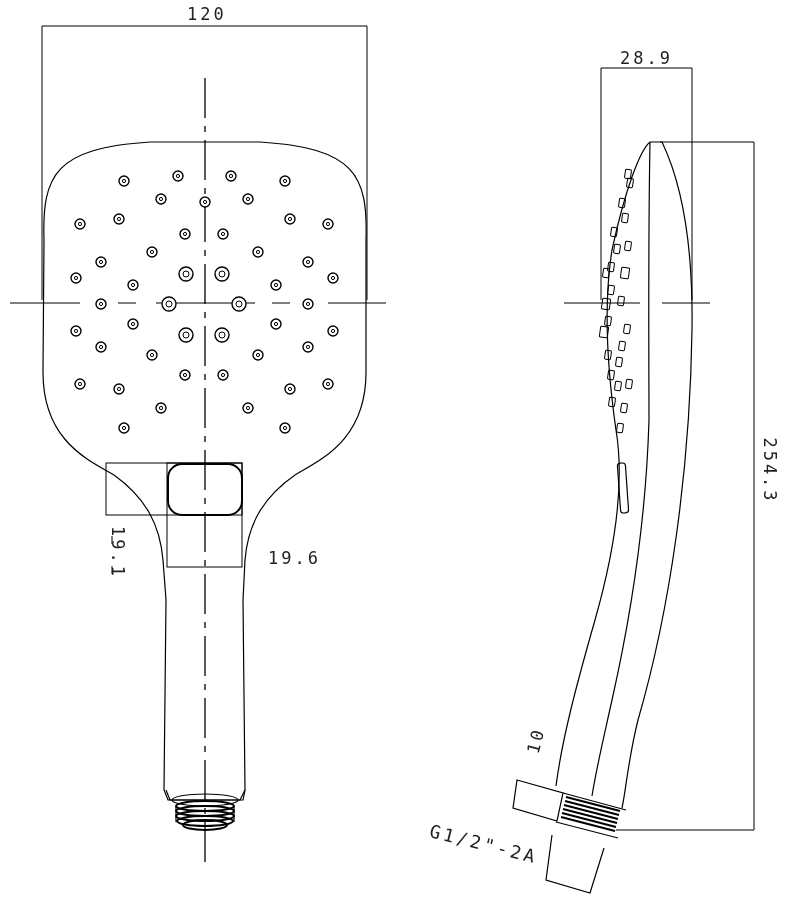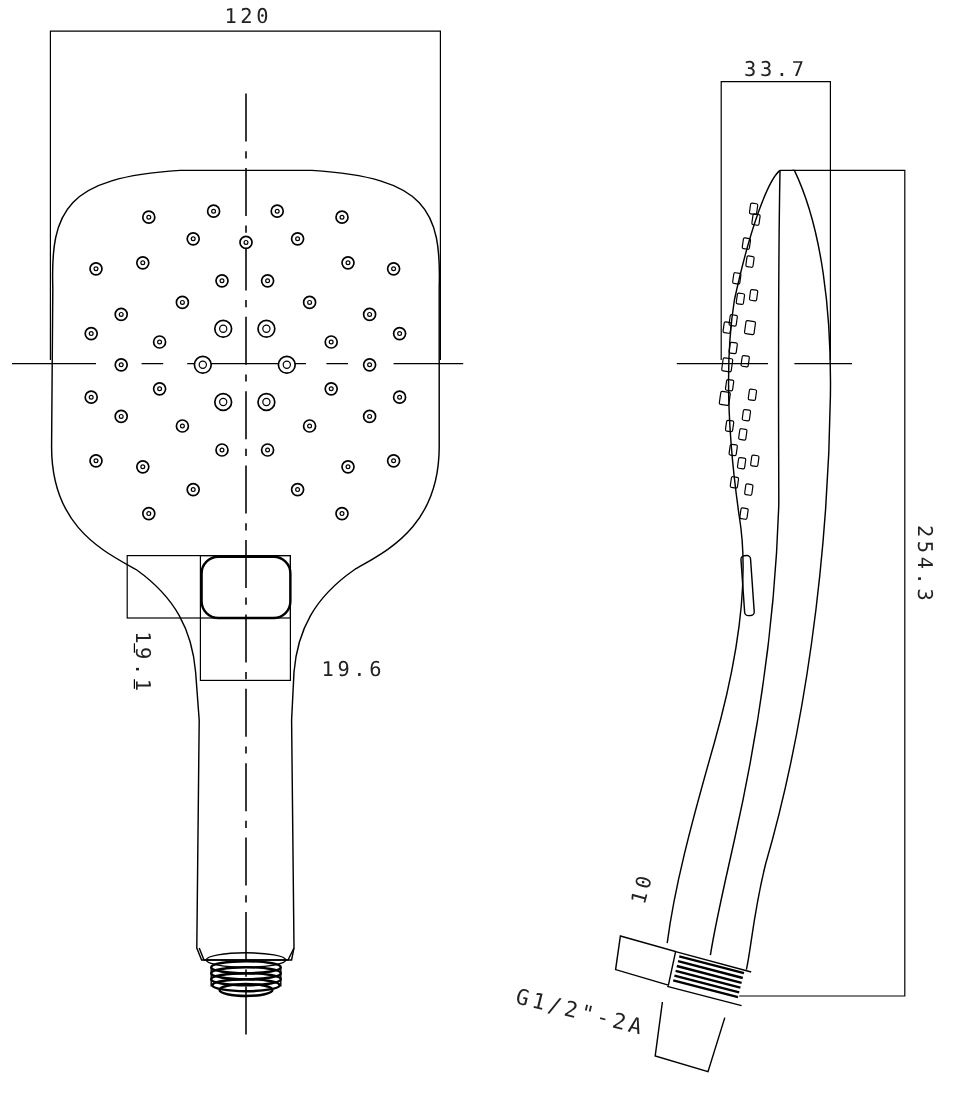--- a/index.html
+++ b/index.html
@@ -229,20 +229,20 @@
         <path class="ln" d="M517 780 L563 793 L557 821 L513 808 Z"></path>
         <path class="ln" d="M563 793 L626 810"></path>
         <path class="ln" d="M556 822 L618 838"></path>
         <path class="lnb" d="M566 797 L620 811 M565 801 L619 815 M564 805 L618 819 M563 809 L617 823 M562 813 L616 827 M561 817 L615 831"></path>
         <path class="ln" d="M552 835 L546 880 L590 893 L604 848"></path>
       </g>
     </g>
   </svg>
 
   <div class="lbl lbl-120">120</div>
-  <div class="lbl lbl-337">33.7</div>
+  <div class="lbl lbl-337">28.9</div>
   <div class="lbl lbl-2543">254.3</div>
   <div class="lbl lbl-191">19.1</div>
   <div class="lbl lbl-279">19.6</div>
   <div class="lbl lbl-10">10</div>
   <div class="lbl lbl-thread">G1/2"-2A</div>
 
 </div>
 
 </body></html>

